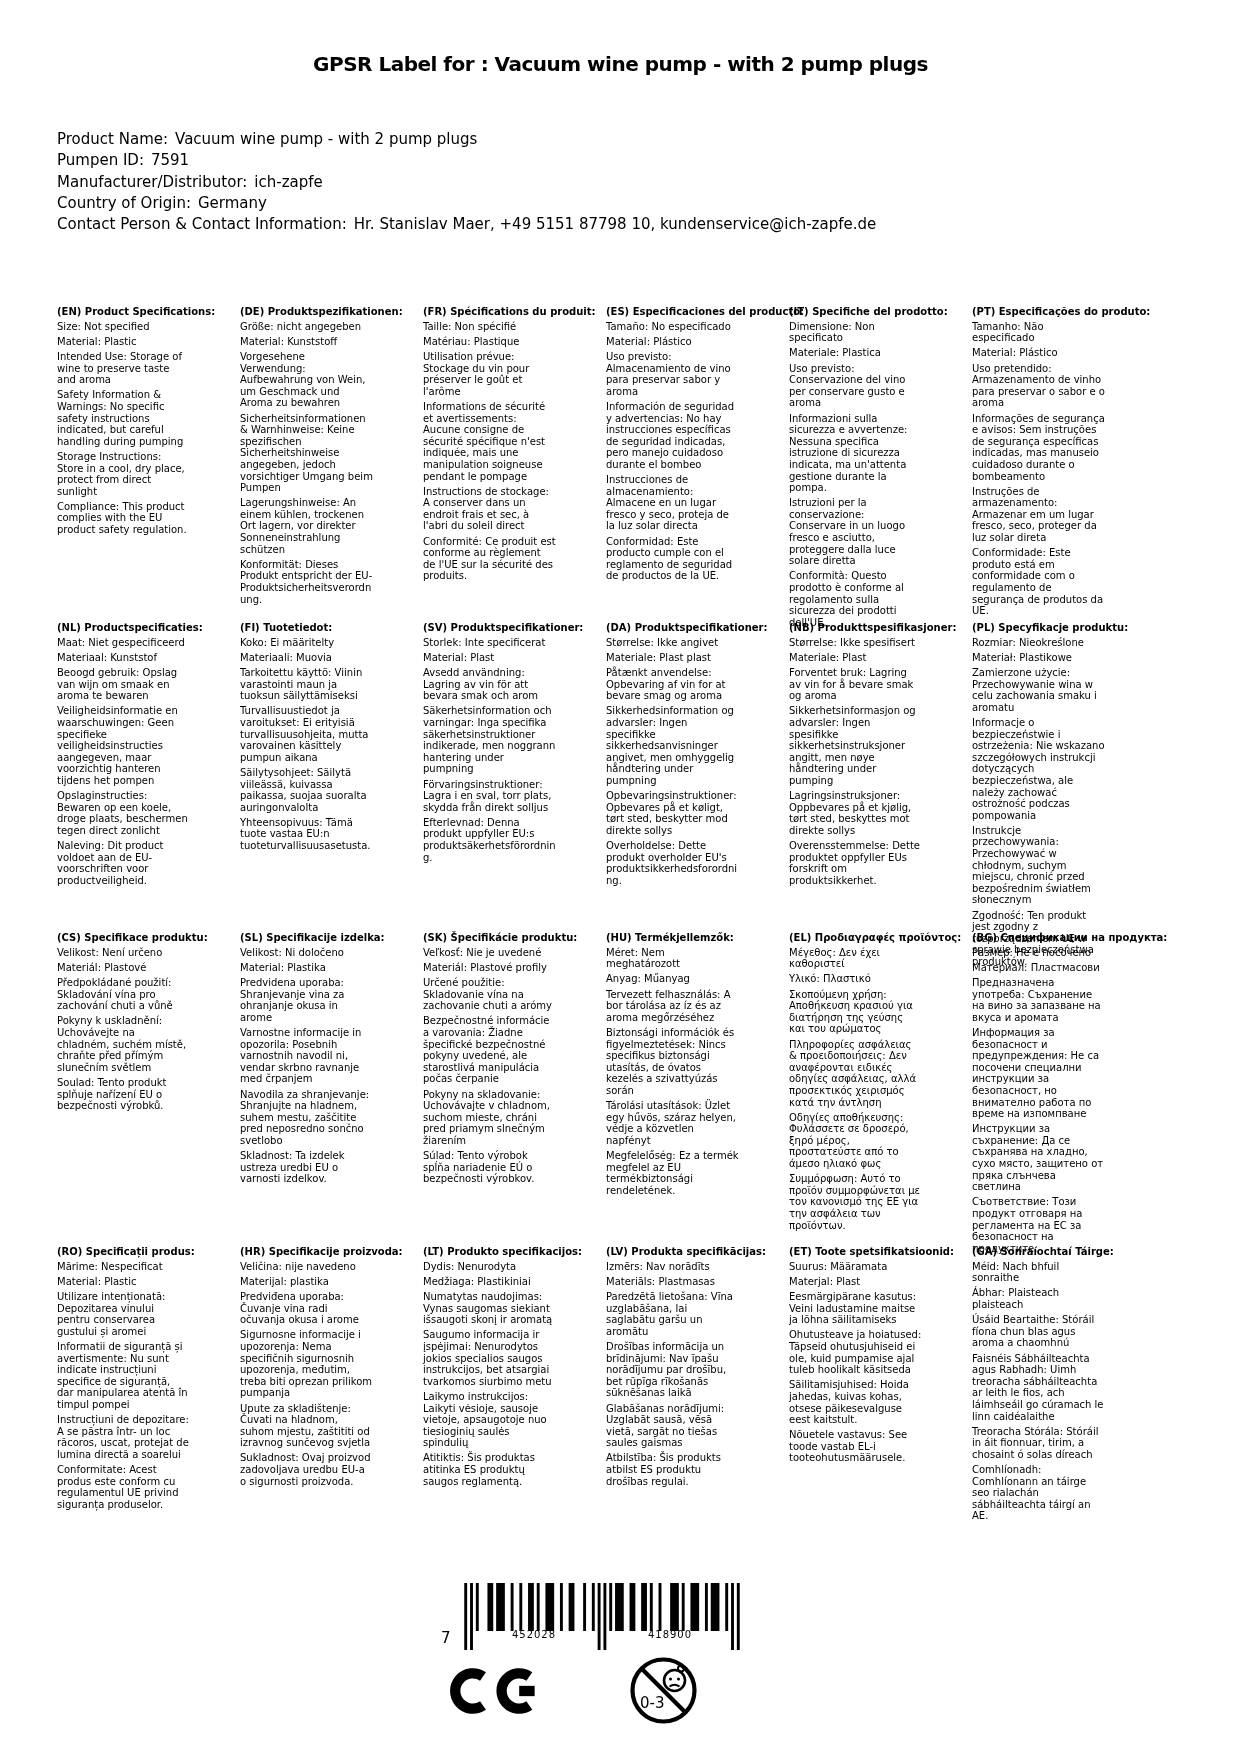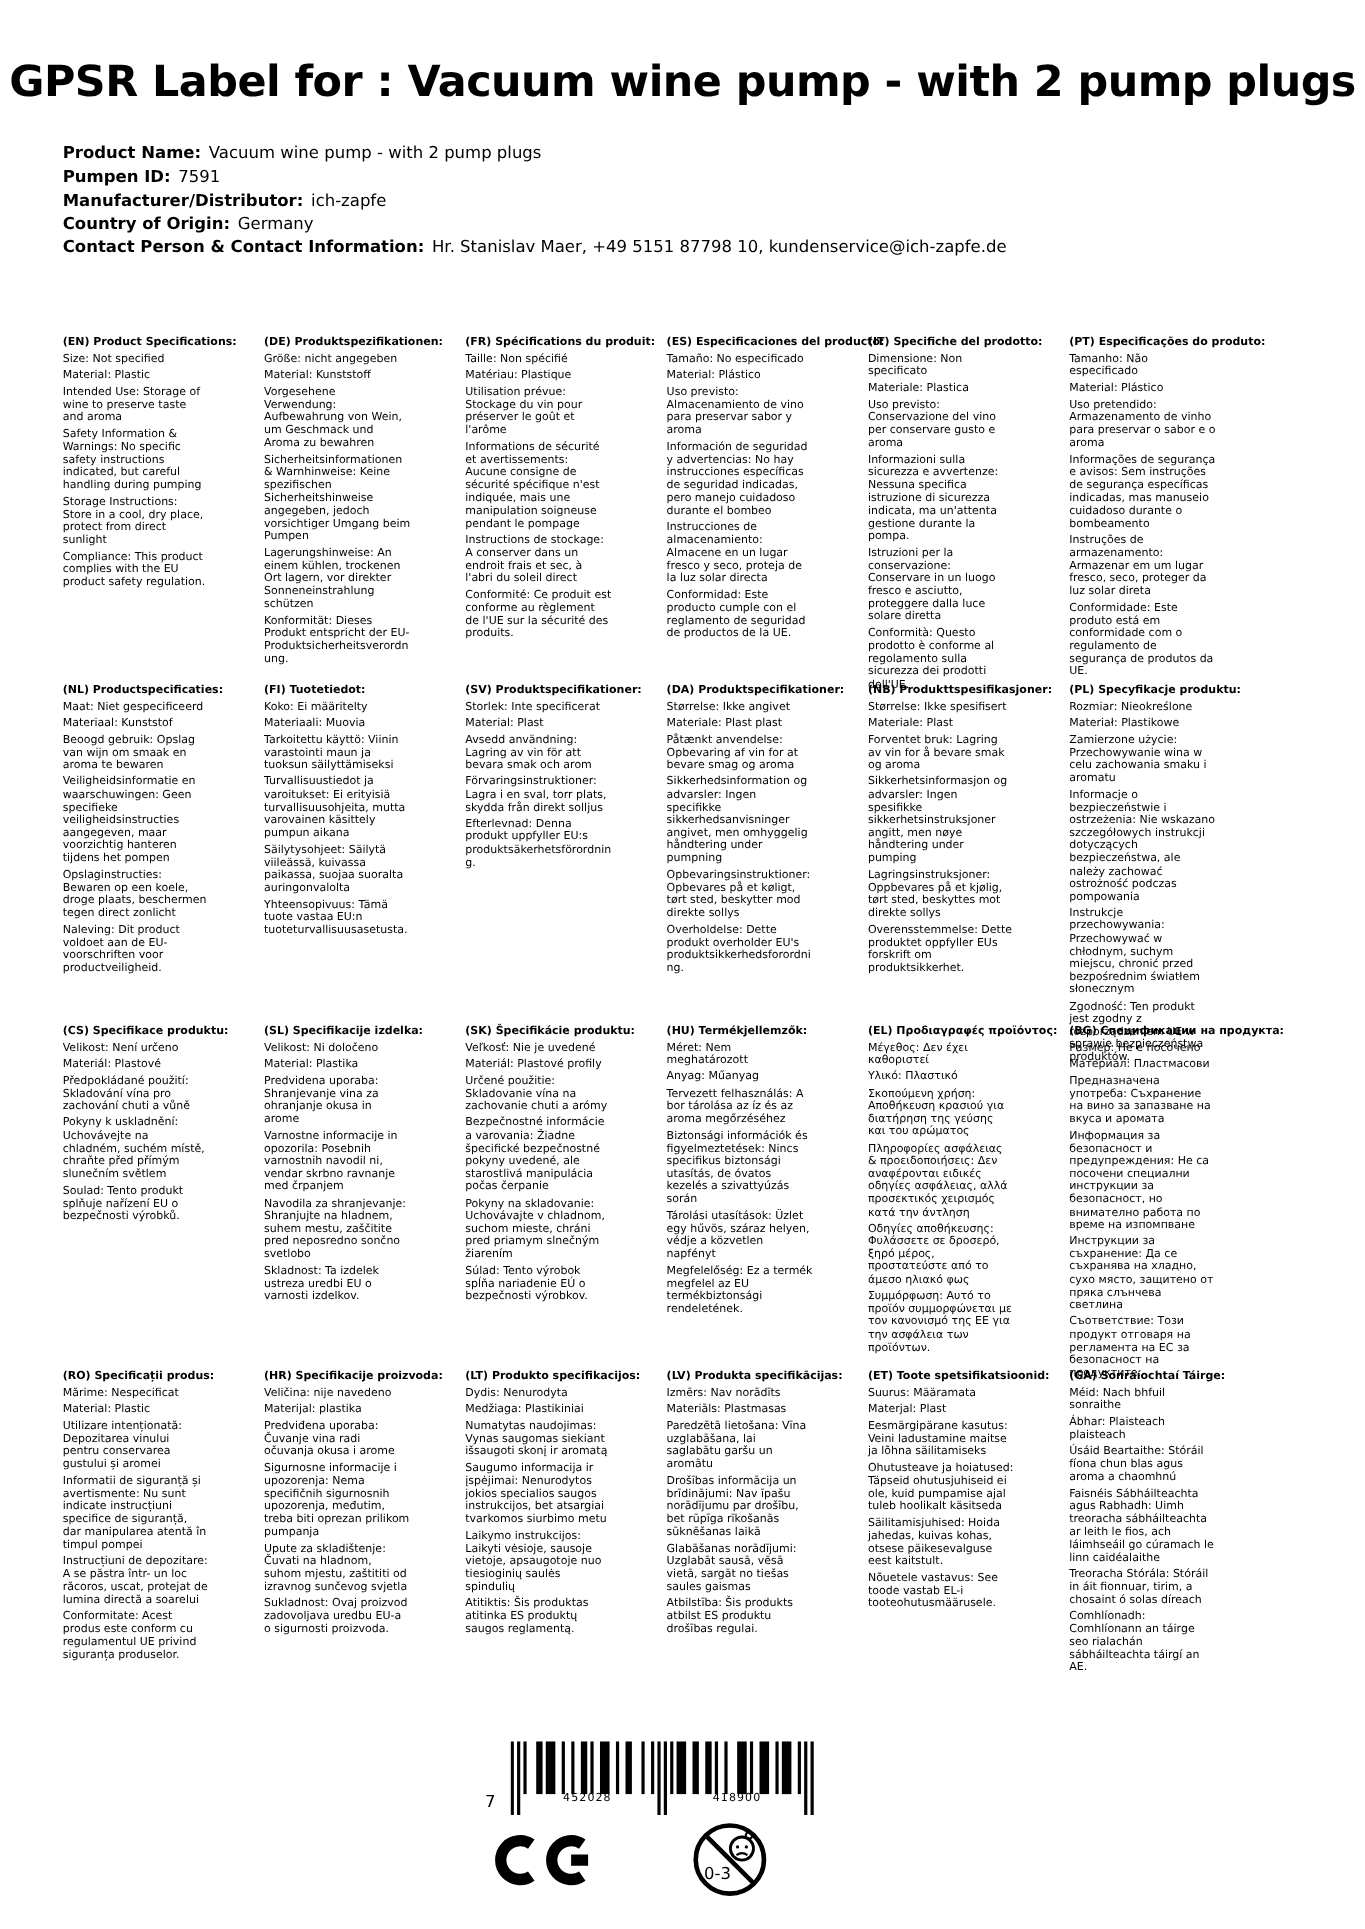--- a/index.html
+++ b/index.html
@@ -2,25 +2,25 @@
 <html><head>
 <meta charset="utf-8">
 <style>
   html,body{margin:0;padding:0;background:#888;}
   .page{
     position:relative;width:1241px;height:1754px;margin:0 auto;background:#ffffff;
     font-family:"DejaVu Sans","Liberation Sans",sans-serif;color:#000;overflow:hidden;
   }
   .title{
     position:absolute;top:52px;left:0;width:100%;text-align:center;
-    font-size:39px;font-weight:bold;letter-spacing:-0.5px;white-space:nowrap;
+    font-size:20px;font-weight:bold;letter-spacing:-0.5px;white-space:nowrap;
   }
   .info{position:absolute;left:57px;top:129px;font-size:15px;line-height:21.3px;}
   .info-row{white-space:nowrap;}
-  .info-label{font-weight:bold;margin-right:7px;}
+  .info-label{font-weight:normal;margin-right:7px;}
   .spec-grid{
     position:absolute;left:57px;top:306px;width:1121px;
     display:grid;grid-template-columns:repeat(6,133px);column-gap:50px;
     grid-template-rows:316px 310px 314px auto;align-items:start;
   }
   .spec-cell{font-size:10px;line-height:11.6px;overflow:visible;}
   .spec-cell p{margin:0 0 3.6px 0;overflow-wrap:break-word;}
   .spec-title{font-weight:bold;font-size:10px;white-space:nowrap;margin:0 0 3px 0;}
   .barcode-wrap{position:absolute;left:443px;top:1583px;width:300px;height:70px;}
   .bc-first{position:absolute;left:-2px;top:46px;font-size:15px;}
@@ -118,20 +118,21 @@
         <p>Tarkoitettu käyttö: Viinin varastointi maun ja tuoksun säilyttämiseksi</p>
         <p>Turvallisuustiedot ja varoitukset: Ei erityisiä turvallisuusohjeita, mutta varovainen käsittely pumpun aikana</p>
         <p>Säilytysohjeet: Säilytä viileässä, kuivassa paikassa, suojaa suoralta auringonvalolta</p>
         <p>Yhteensopivuus: Tämä tuote vastaa EU:n tuoteturvallisuusasetusta.</p>
       </div>
       <div class="spec-cell">
         <div class="spec-title">(SV) Produktspecifikationer:</div>
         <p>Storlek: Inte specificerat</p>
         <p>Material: Plast</p>
         <p>Avsedd användning: Lagring av vin för att bevara smak och arom</p>
+        <p>Säkerhetsinformation och varningar: Inga specifika säkerhetsinstruktioner indikerade, men noggrann hantering under pumpning</p>
         <p>Förvaringsinstruktioner: Lagra i en sval, torr plats, skydda från direkt solljus</p>
         <p>Efterlevnad: Denna produkt uppfyller EU:s produktsäkerhetsförordning.</p>
       </div>
       <div class="spec-cell">
         <div class="spec-title">(DA) Produktspecifikationer:</div>
         <p>Størrelse: Ikke angivet</p>
         <p>Materiale: Plast plast</p>
         <p>Påtænkt anvendelse: Opbevaring af vin for at bevare smag og aroma</p>
         <p>Sikkerhedsinformation og advarsler: Ingen specifikke sikkerhedsanvisninger angivet, men omhyggelig håndtering under pumpning</p>
         <p>Opbevaringsinstruktioner: Opbevares på et køligt, tørt sted, beskytter mod direkte sollys</p>

